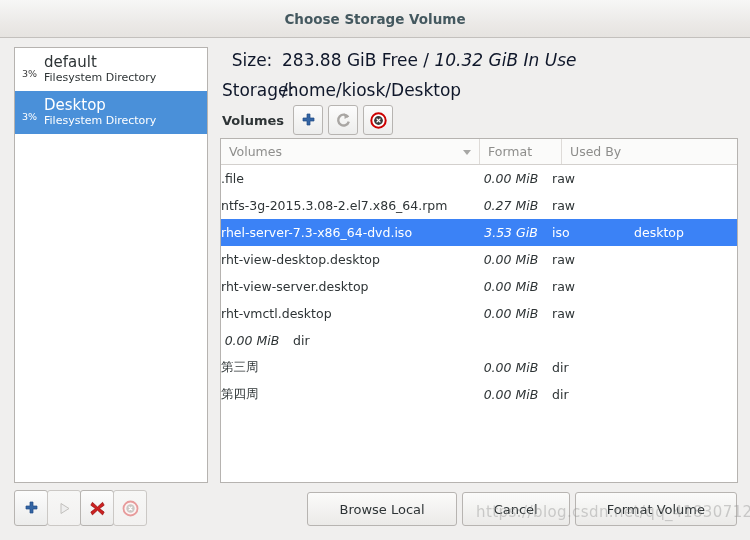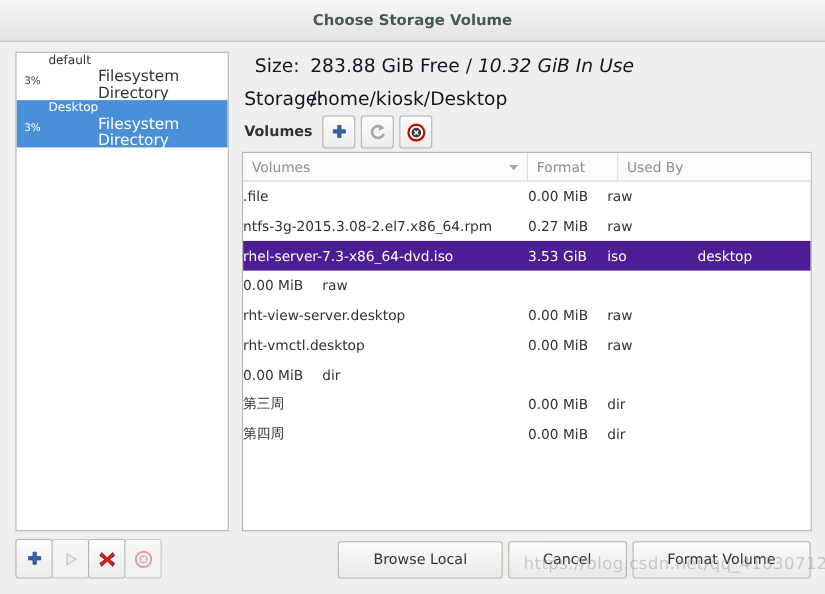--- a/index.html
+++ b/index.html
@@ -59,29 +59,28 @@
     font-size: 9.5px;
     color: #3c3c3c;
     width: 22px;
     flex: 0 0 22px;
     align-self: flex-end;
     padding-bottom: 12px;
   }
   .pool-row.selected .pool-pct { color: #ffffff; }
   .pool-texts { display: flex; flex-direction: column; justify-content: center; }
   .pool-name {
+    font-size: 15px;
+    color: #2e3436;
+    line-height: 16px;
+  }
+  .pool-sub {
     font-size: 11px;
     color: #2e3436;
-    line-height: 16px;
-  }
-  .pool-sub {
-    font-size: 14px;
-    color: #2e3436;
     line-height: 15px;
-    margin-left: 45px;
   }
   .pool-row.selected .pool-name,
   .pool-row.selected .pool-sub { color: #ffffff; }
 
   
   .info-line {
     position: absolute;
     left: 222px;
     font-size: 17px;
     color: #0f172a;
@@ -160,31 +159,31 @@
     border-left: 4.5px solid transparent;
     border-right: 4.5px solid transparent;
     border-top: 5px solid #a7a7a5;
   }
   .vrow {
     display: flex;
     height: 27px;
     align-items: center;
     box-sizing: border-box;
   }
-  .vrow.selected { background: #4c1d95; }
+  .vrow.selected { background: #3b82f6; }
   .vrow .cell {
     font-size: 12.5px;
     color: #2e3436;
     padding-left: 0;
     box-sizing: border-box;
     white-space: nowrap;
     overflow: hidden;
   }
   .vrow.selected .cell { color: #ffffff; }
-  .cell.c-size { text-align: left; padding-right: 10px; padding-left: 0; }
+  .cell.c-size { text-align: center; padding-right: 10px; padding-left: 0; font-style: italic; }
 
   
   #pool-actions {
     position: absolute;
     left: 14px; top: 490px;
     display: flex;
   }
   .abtn {
     width: 34px; height: 36px;
     background: linear-gradient(to bottom, #fcfcfc, #ececeb);
@@ -313,20 +312,21 @@
         <div class="cell c-fmt">raw</div>
         <div class="cell c-used"></div>
       </div>
       <div class="vrow selected">
         <div class="cell c-name">rhel-server-7.3-x86_64-dvd.iso</div>
         <div class="cell c-size">3.53 GiB</div>
         <div class="cell c-fmt">iso</div>
         <div class="cell c-used">desktop</div>
       </div>
       <div class="vrow">
+        <div class="cell c-name">rht-view-desktop.desktop</div>
         <div class="cell c-size">0.00 MiB</div>
         <div class="cell c-fmt">raw</div>
         <div class="cell c-used"></div>
       </div>
       <div class="vrow">
         <div class="cell c-name">rht-view-server.desktop</div>
         <div class="cell c-size">0.00 MiB</div>
         <div class="cell c-fmt">raw</div>
         <div class="cell c-used"></div>
       </div>

